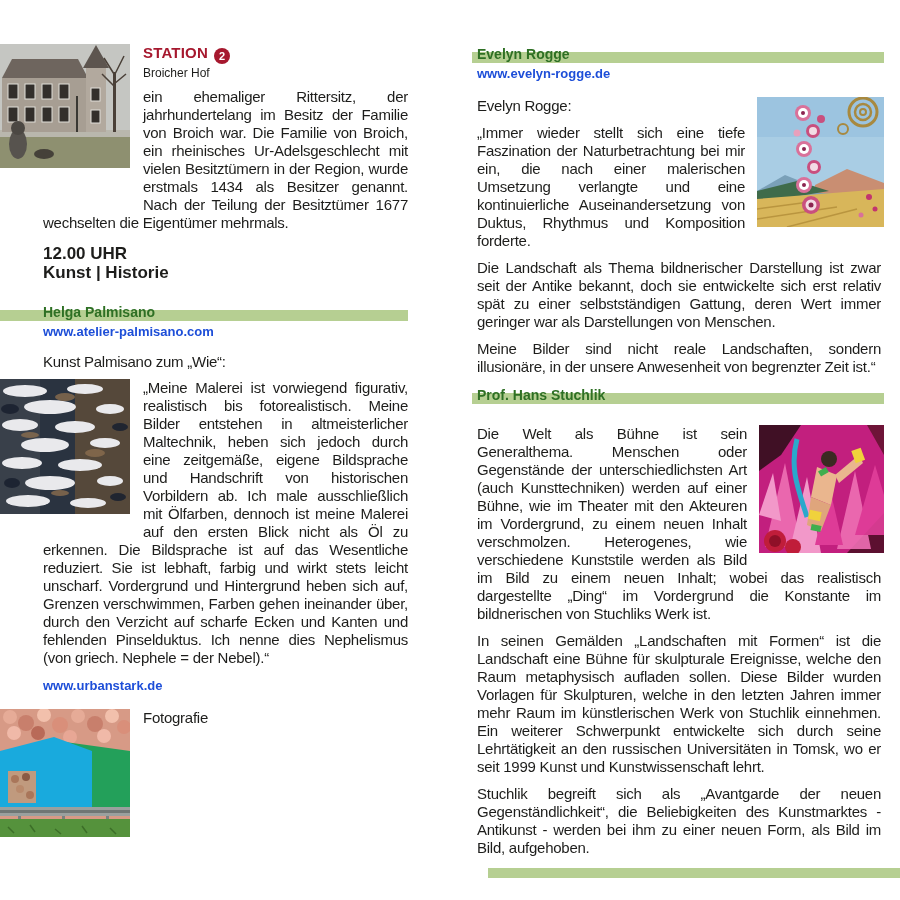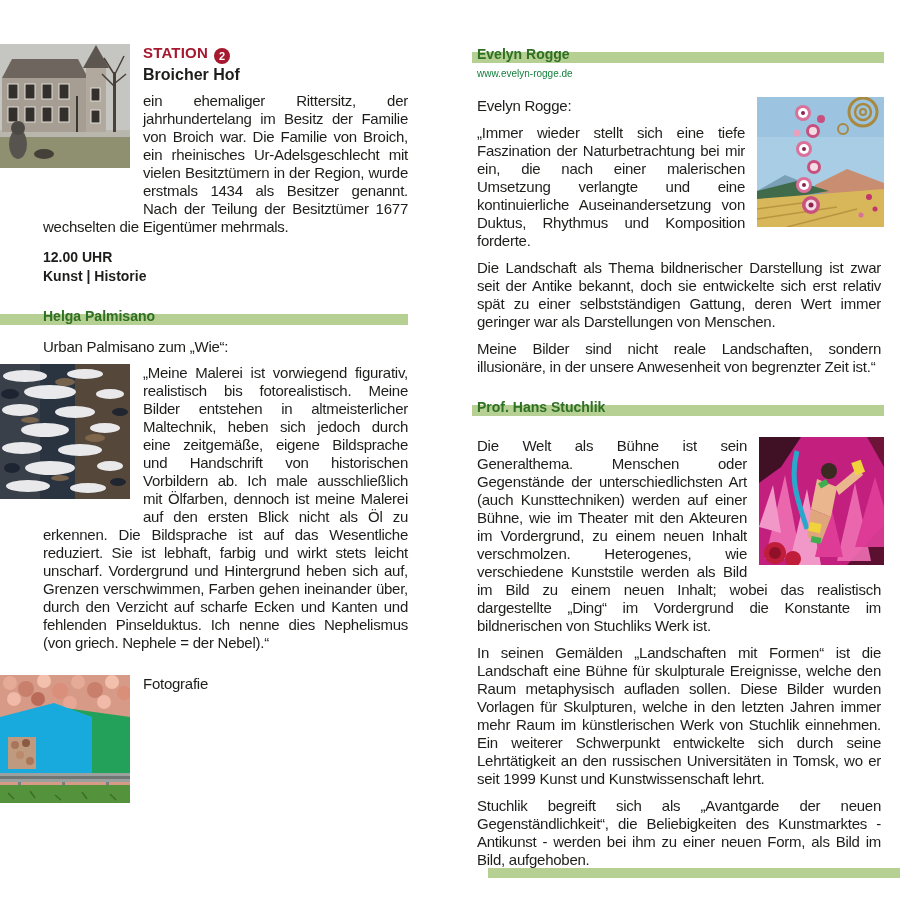--- a/index.html
+++ b/index.html
@@ -22,31 +22,31 @@
   .float-l .photo{margin-right:13px;}
   .float-r .photo{margin-left:12px;float:right;}
   .photo svg{display:block;}
   
   .station-label{color:#a6182e;font-weight:bold;font-size:15px;letter-spacing:0.2px;}
   .station-badge{
     display:inline-flex;width:16px;height:16px;border-radius:50%;background:#a6182e;
     color:#fff;font-size:11px;font-weight:bold;align-items:center;justify-content:center;
     margin-left:6px;vertical-align:-2px;
   }
-  .station-title{font-weight:bold;font-size:16px;margin:2px 0 8px 0;}
+  .station-title{font-weight:normal;font-size:12px;margin:2px 0 8px 0;}
   
   .band-head{position:relative;height:20px;margin-bottom:1px;}
   .band-head .band{position:absolute;bottom:1px;height:11px;background:#b6cf92;z-index:0;}
   .col-left .band-head .band{left:-43px;right:0;}
   .col-right .band-head .band{left:-5px;right:-3px;}
   .band-head .label{position:relative;z-index:1;font-weight:bold;font-size:14px;color:#2e7024;line-height:20px;display:inline-block;}
-  .url{margin:1px 0 0 0;font-weight:normal;font-size:10px;color:#15803d;line-height:18px;}
+  .url{margin:1px 0 0 0;font-weight:bold;font-size:13px;color:#1d4ed8;line-height:18px;}
   .gap-l{margin-top:16px;}
-  .gap-m{margin-top:12px;}
-  .time-block{margin:12px 0 0 0;font-weight:bold;font-size:14px;line-height:19px;}
+  .gap-m{margin-top:0;}
+  .time-block{margin:12px 0 0 0;font-weight:bold;font-size:17px;line-height:19px;}
   .intro{margin:12px 0 8px 0;}
   .footer-band{position:absolute;left:488px;right:0;top:868px;height:10px;background:#b6cf92;}
 </style>
 </head>
 <body>
 
 <div class="page">
 
   <div class="col col-left">
 
@@ -91,21 +91,22 @@
         <span>12.00 UHR</span><br>
         <span>Kunst | Historie</span>
       </p>
     </section>
 
     <section class="gap-l" style="margin-top:20px">
       <div class="band-head">
         <span class="band"></span>
         <span class="label">Helga Palmisano</span>
       </div>
-      <p class="p intro">Urban Palmisano zum „Wie“:</p>
+      <p class="url">www.atelier-palmisano.com</p>
+      <p class="p intro">Kunst Palmisano zum „Wie“:</p>
       <div>
         <div class="float-l" style="height:150px">
           <span class="photo">
             <svg width="130" height="135" viewBox="0 0 130 135">
               <rect width="130" height="135" fill="#39404a"></rect>
               <rect x="70" width="60" height="135" fill="#55483a"></rect>
               <rect x="40" width="35" height="135" fill="#2a3340"></rect>
               <g fill="#e9e9ec">
                 <ellipse cx="25" cy="12" rx="22" ry="6"></ellipse>
                   <ellipse cx="85" cy="10" rx="18" ry="5"></ellipse>
@@ -135,20 +136,21 @@
                   <ellipse cx="118" cy="118" rx="8" ry="4"></ellipse>
               </g>
             </svg>
           </span>
         </div>
         <p class="p">„Meine Malerei ist vorwiegend figurativ, realistisch bis fotorealistisch. Meine Bilder entstehen in altmeisterlicher Maltechnik, heben sich jedoch durch eine zeitgemäße, eigene Bildsprache und Handschrift von historischen Vorbildern ab. Ich male ausschließlich mit Ölfarben, dennoch ist meine Malerei auf den ersten Blick nicht als Öl zu erkennen. Die Bildsprache ist auf das Wesentliche reduziert. Sie ist lebhaft, farbig und wirkt stets leicht unscharf. Vordergrund und Hintergrund heben sich auf, Grenzen verschwimmen, Farben gehen ineinander über, durch den Verzicht auf scharfe Ecken und Kanten und fehlenden Pinselduktus. Ich nenne dies Nephelismus (von griech. Nephele = der Nebel).“</p>
       </div>
     </section>
 
     <section class="gap-m">
+      <p class="url">www.urbanstark.de</p>
       <div style="margin-top:14px">
         <div class="float-l" style="height:130px">
           <span class="photo">
             <svg width="130" height="128" viewBox="0 0 130 128">
               <rect width="130" height="128" fill="#d79a86"></rect>
               <g>
                 <circle cx="10" cy="8" r="7" fill="#e6ab97"></circle>
                   <circle cx="26" cy="14" r="8" fill="#c87f6c"></circle>
                 <circle cx="44" cy="6" r="7" fill="#f2c0ac"></circle>
                   <circle cx="60" cy="16" r="8" fill="#d98f7a"></circle>

